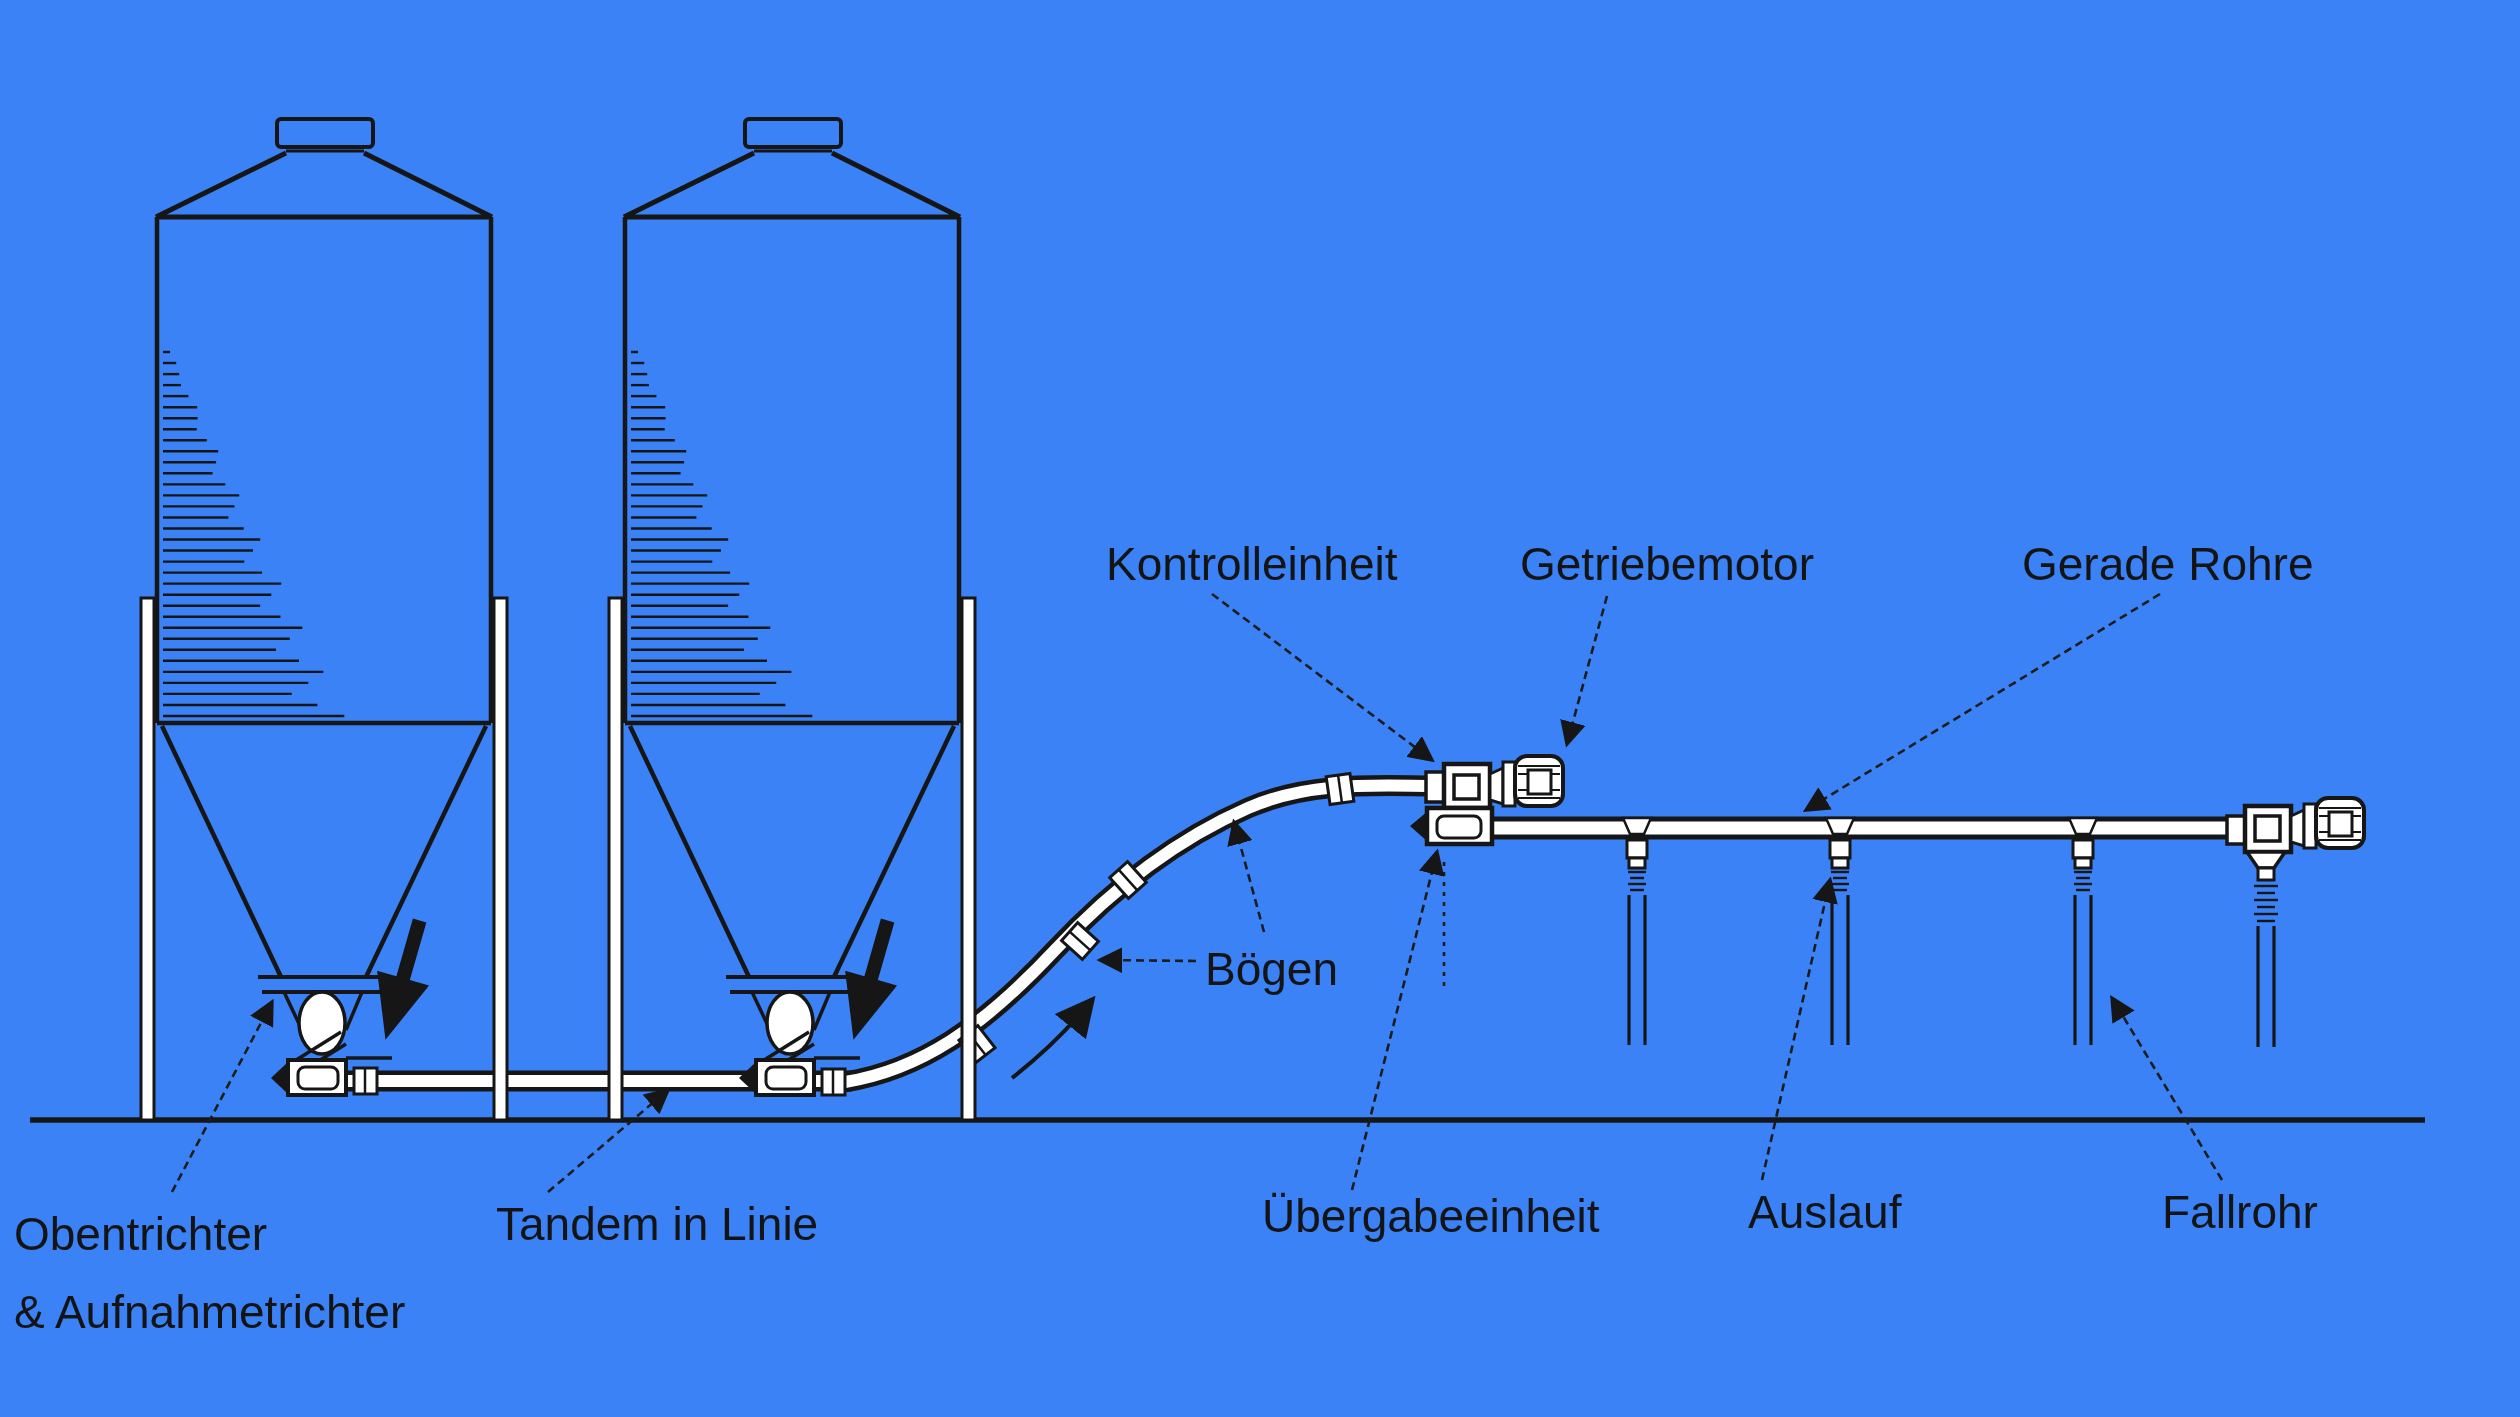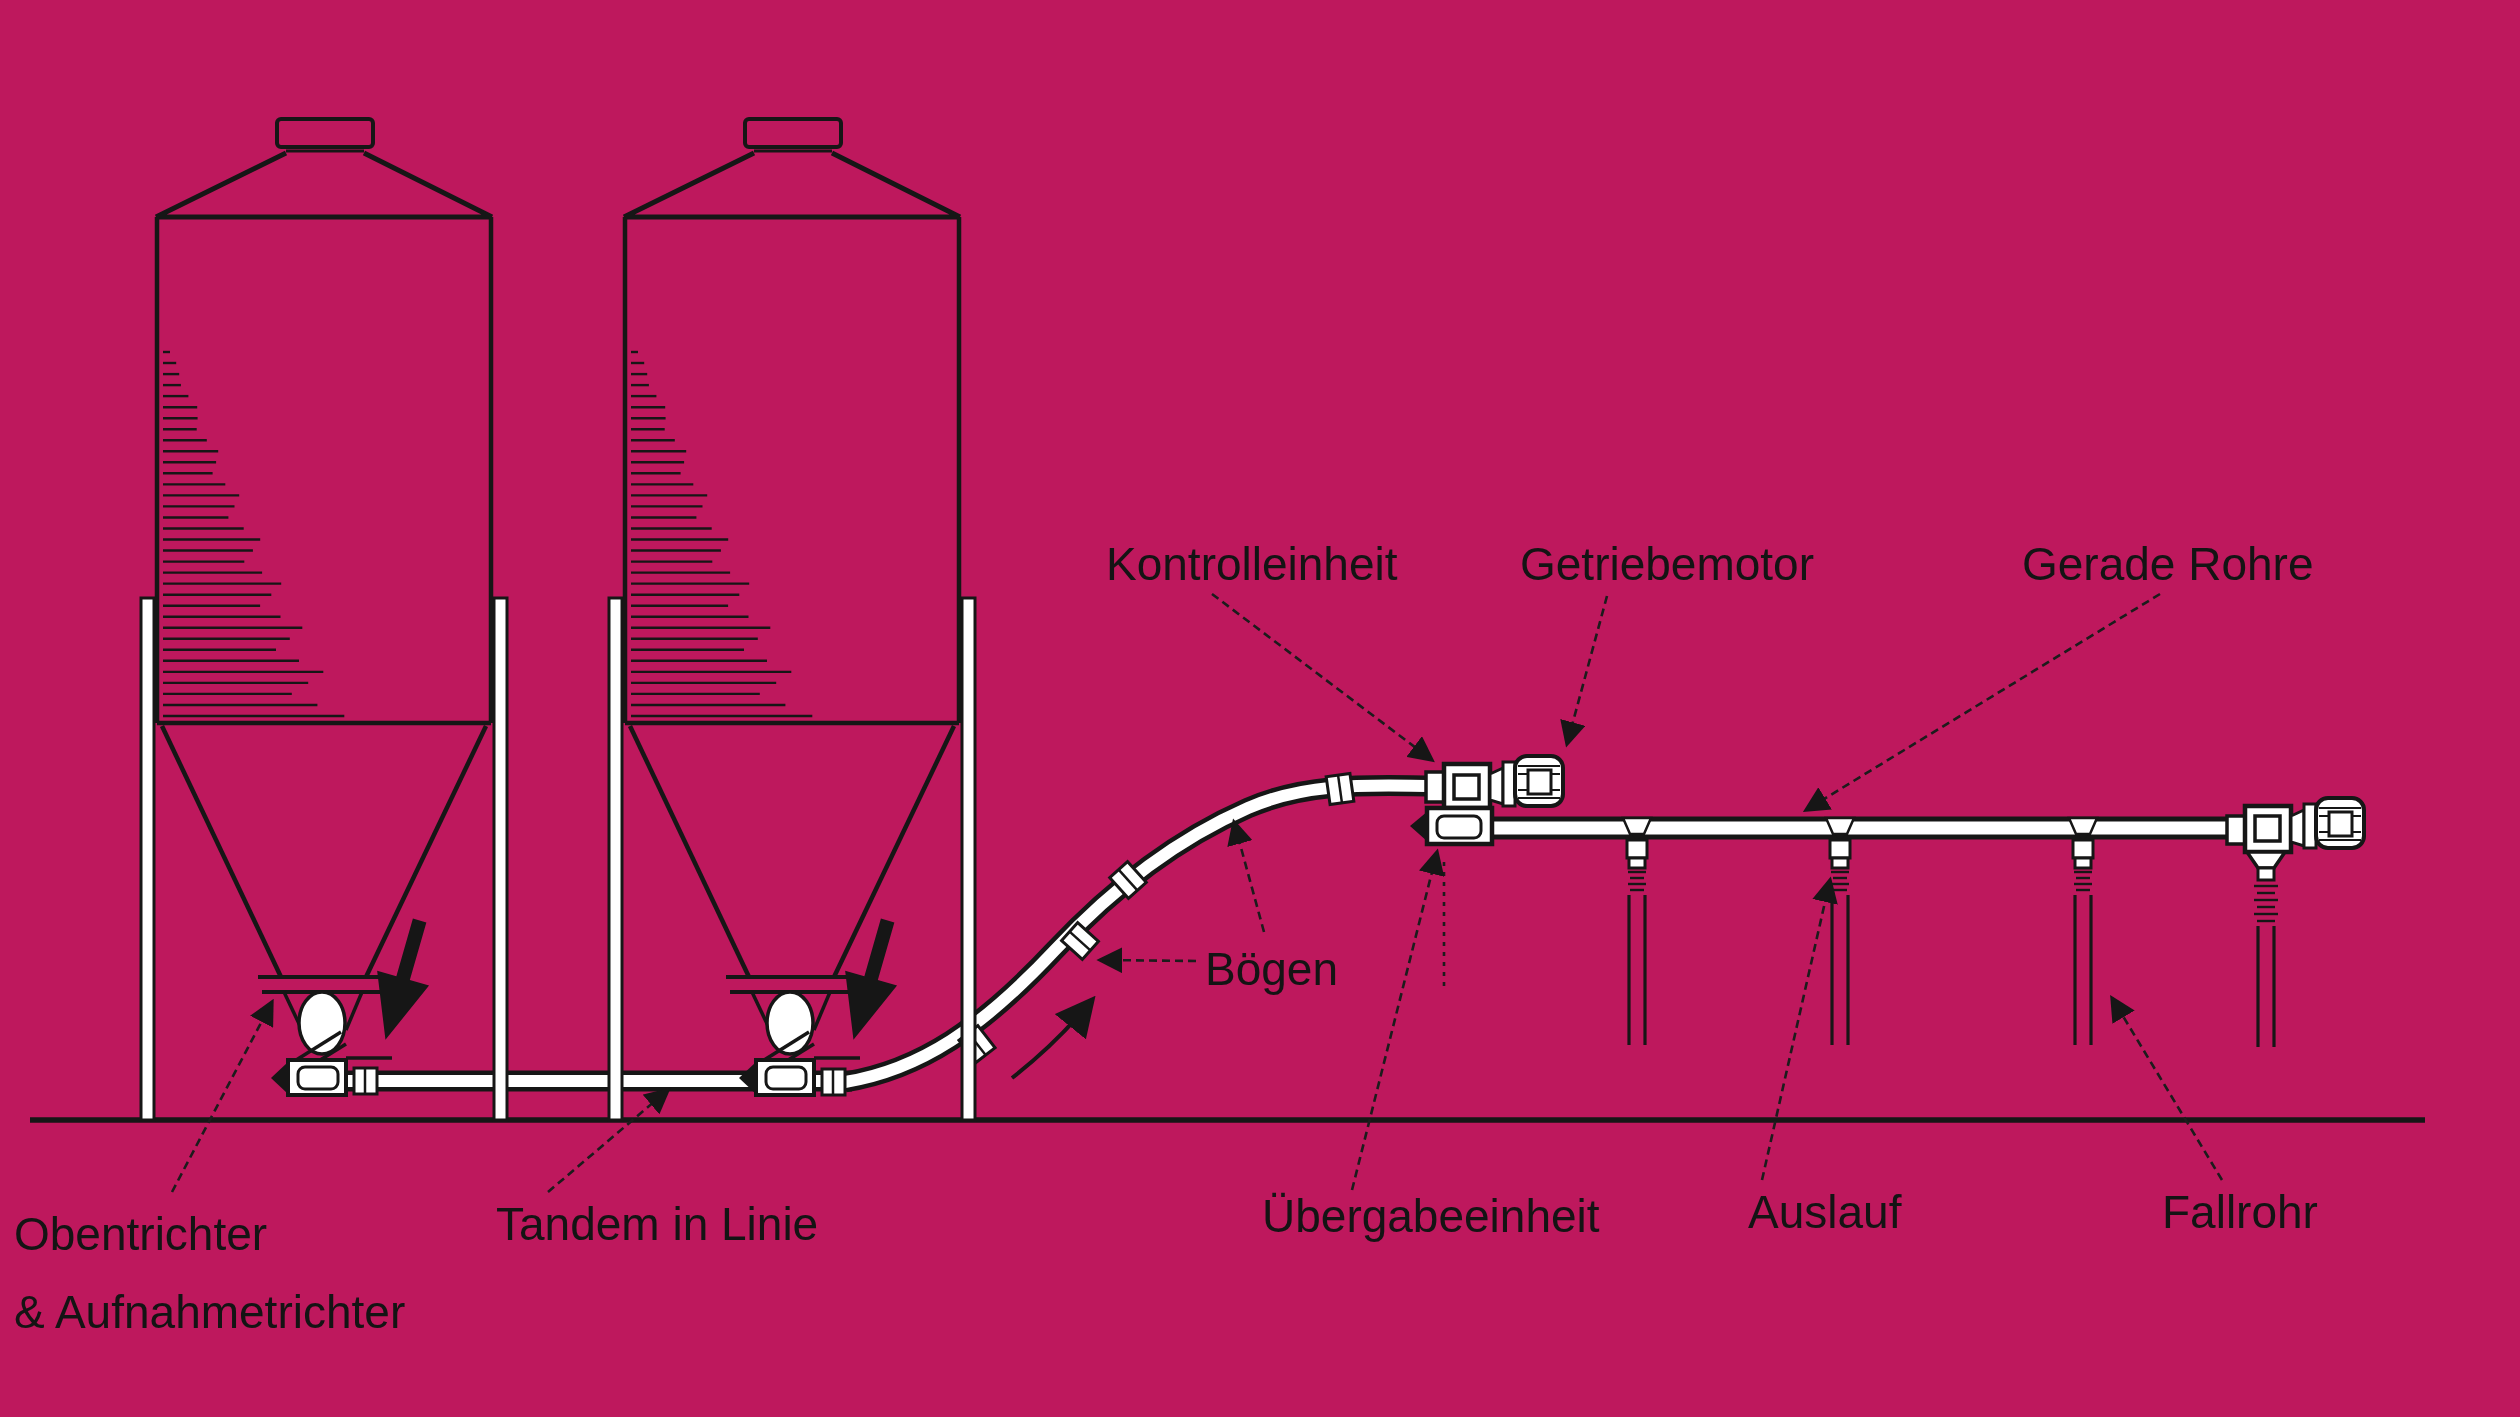--- a/index.html
+++ b/index.html
@@ -1,16 +1,16 @@
 <!DOCTYPE html>
 <html><head>
 <meta charset="utf-8">
 <style>
   html,body{margin:0;padding:0;background:#ffffff;}
-  .stage{width:100%;max-width:2520px;margin:0 auto;background:#be185d;text-align:right;}
+  .stage{width:100%;max-width:2520px;margin:0 auto;background:#3b82f6;text-align:right;}
   svg{display:block;width:100%;height:auto;}
   .ln{stroke:#161616;fill:none;}
   .wfill{fill:#ffffff;stroke:#161616;}
   .bfill{fill:#161616;stroke:none;}
   .lbl{font-family:"Liberation Sans","DejaVu Sans",sans-serif;font-size:46px;fill:#141414;}
   .leader{stroke:#1c1c1c;stroke-width:2.6;fill:none;stroke-dasharray:8 5;}
 </style>
 </head>
 <body>
 

